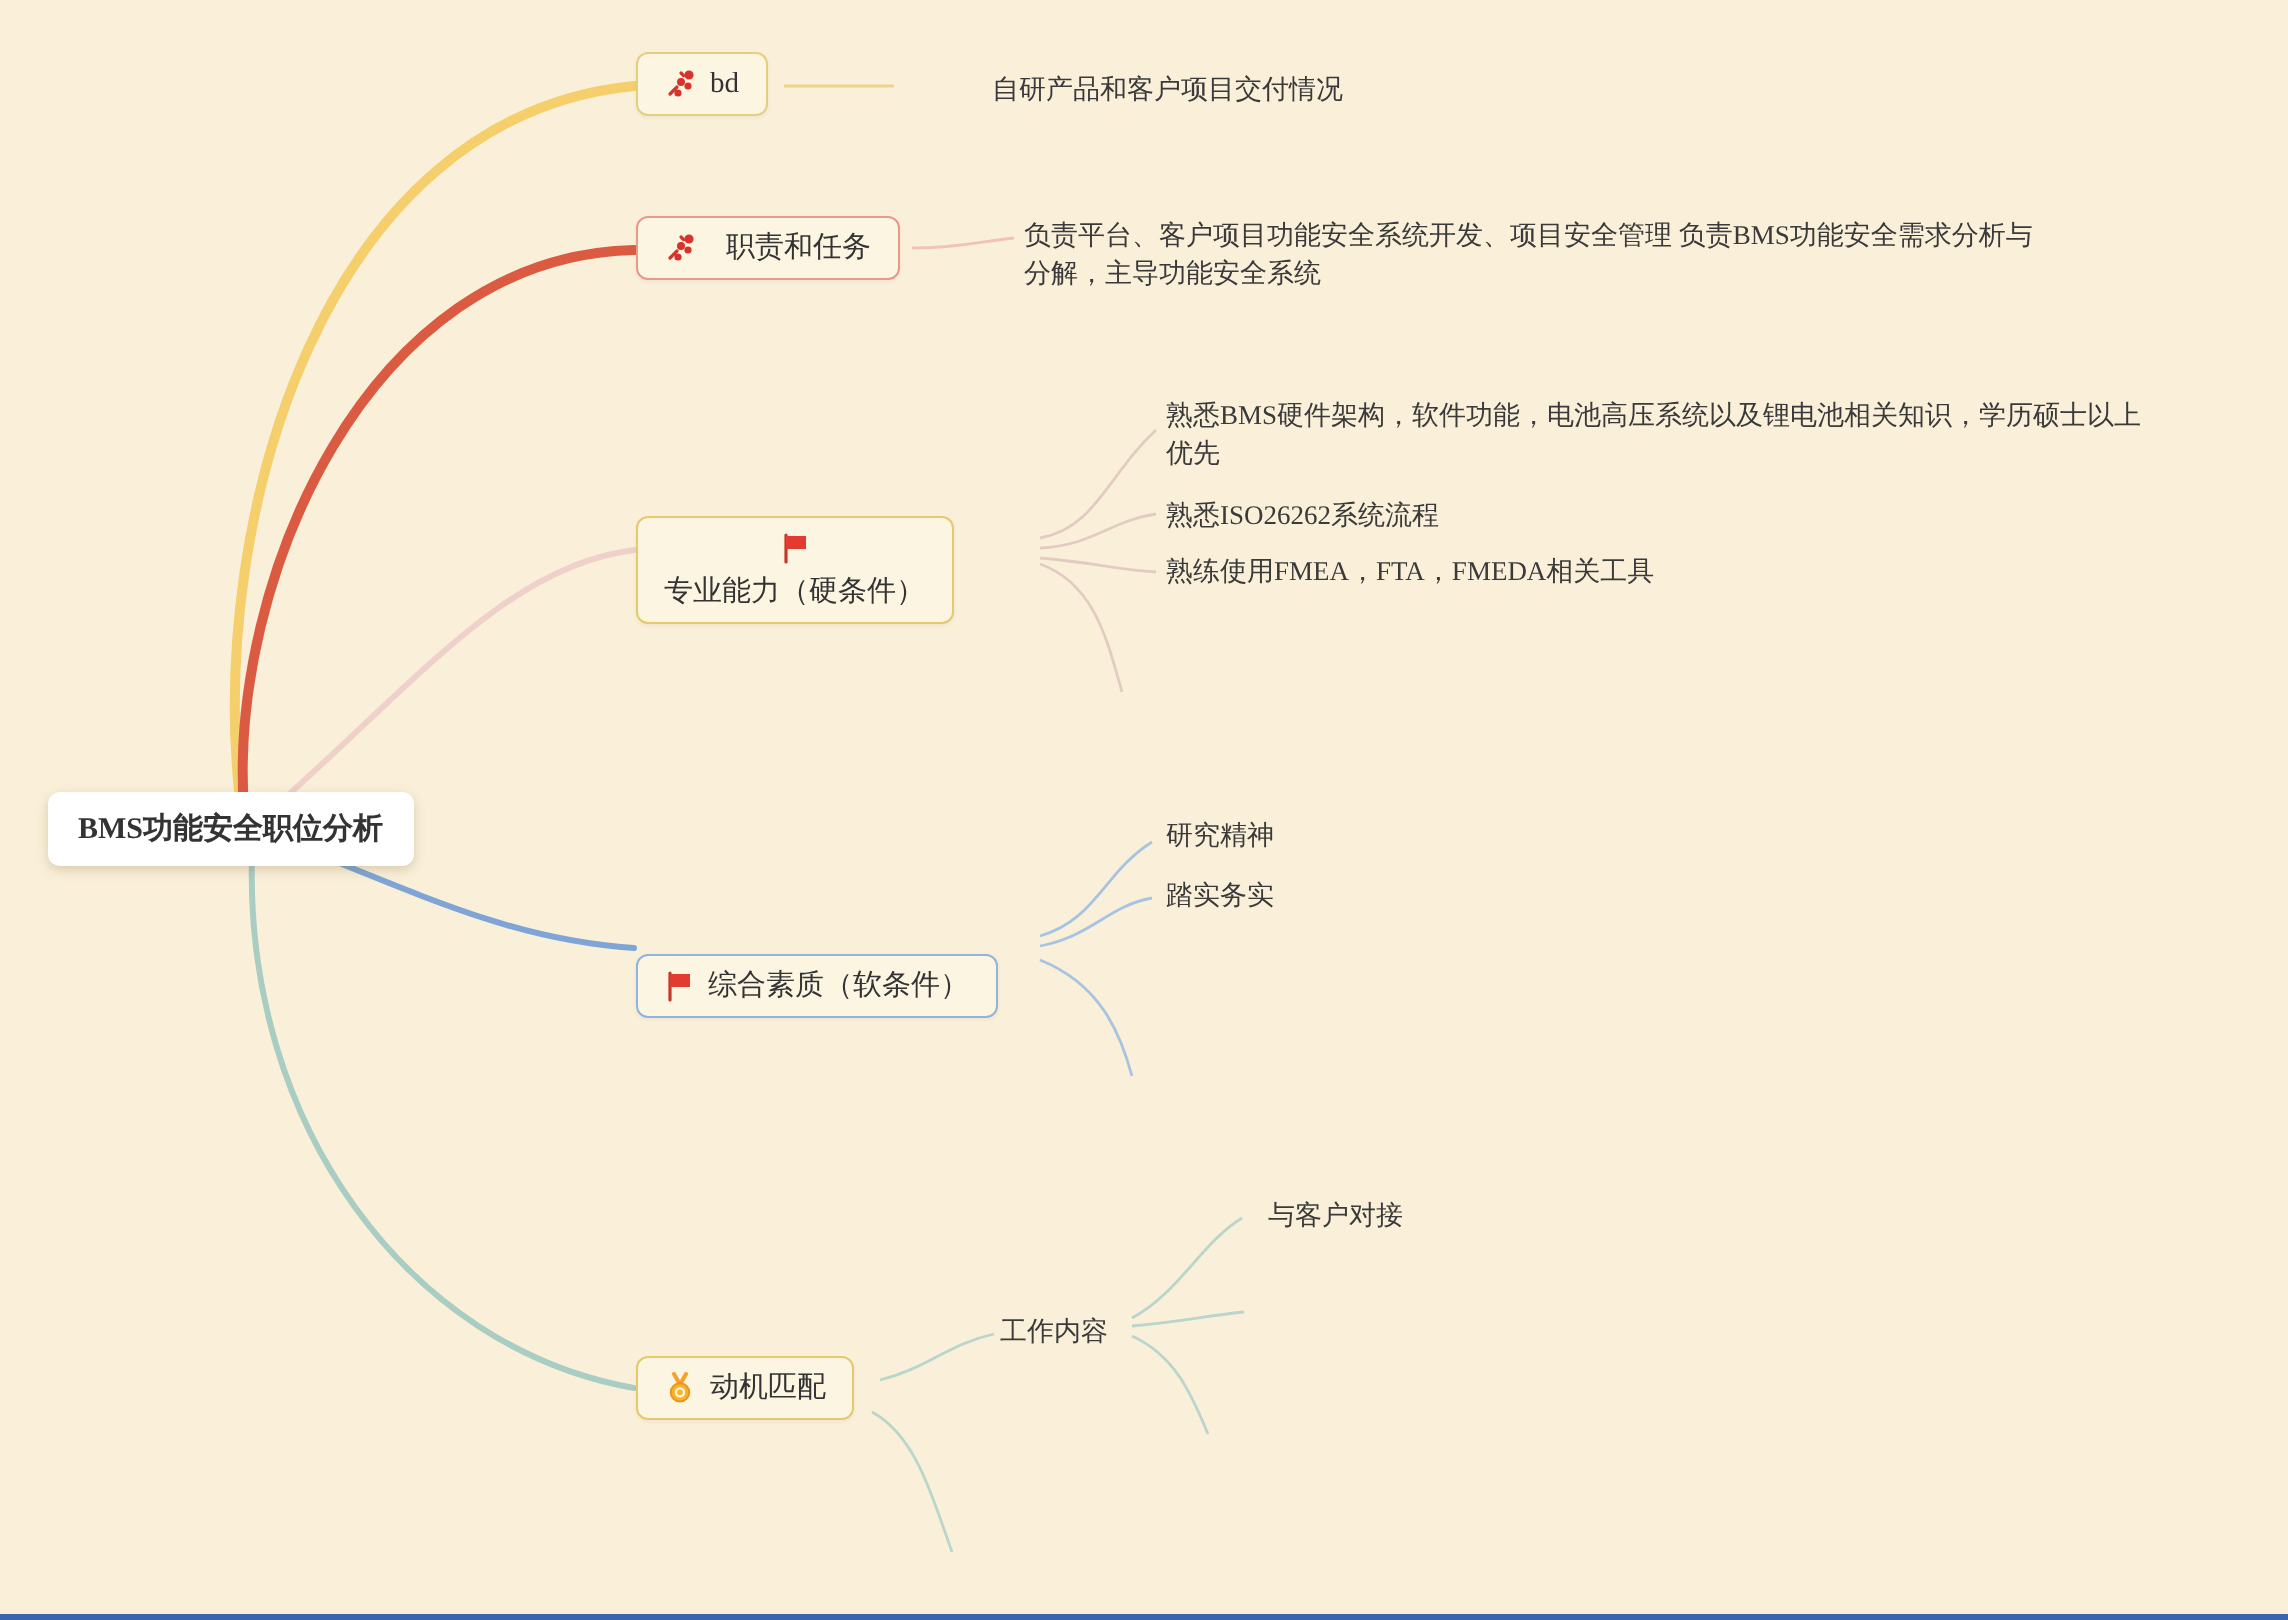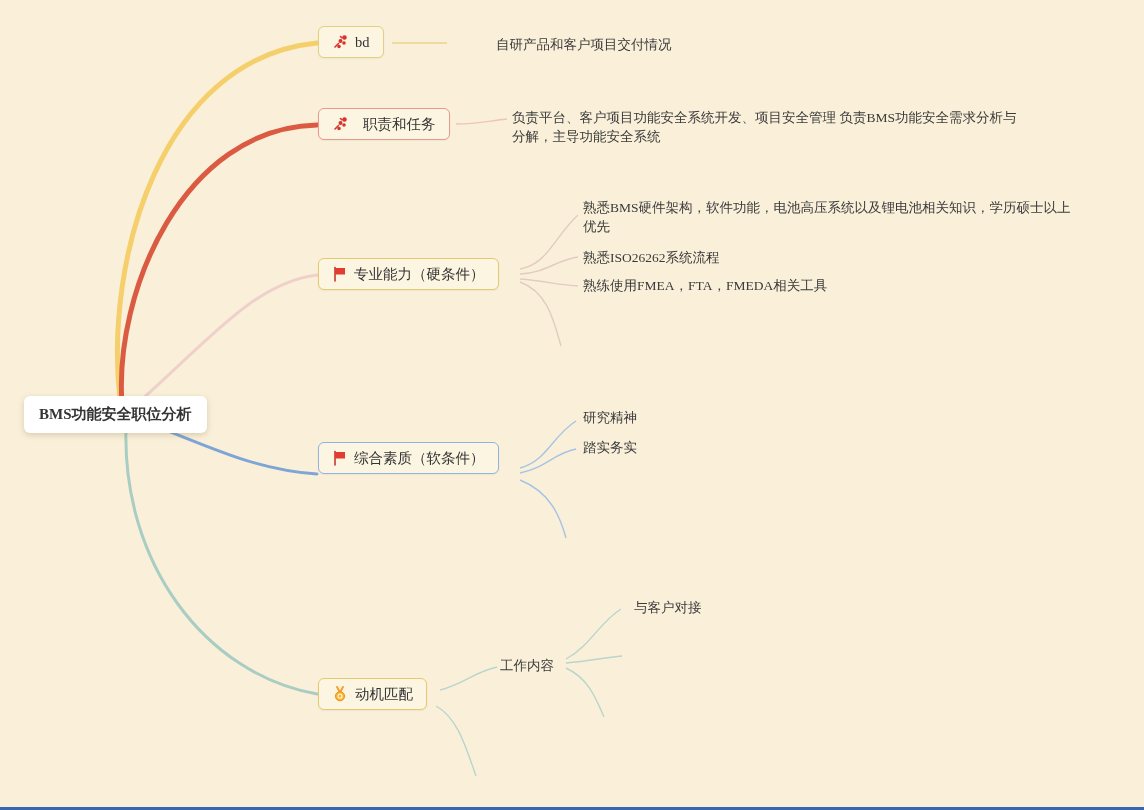--- a/index.html
+++ b/index.html
@@ -115,34 +115,34 @@
           <circle cx="12" cy="9" r="1"></circle>
           <circle cx="7" cy="12.5" r="1"></circle>
           <path d="M8.5 2.5 L9.8 3.8" fill="none"></path>
         </g>
       </svg>
     </span>
     <span>职责和任务</span>
   </div>
   <div class="leaf" style="left:512px;top:108px;width:516px;">负责平台、客户项目功能安全系统开发、项目安全管理 负责BMS功能安全需求分析与分解，主导功能安全系统</div>
 
-  <div class="node b-gold" style="left:318px;top:258px;">
+  <div class="node b-gold" style="left:318px;top:258px;flex-direction:column;">
     <span class="icon">
       <svg width="15" height="16" viewBox="0 0 15 16">
         <path d="M3 1.5 L3 15" stroke="#C9372C" stroke-width="1.6" stroke-linecap="round" fill="none"></path>
         <path d="M3 2 H13 V8.5 H3 Z" fill="#E13C2F"></path>
       </svg>
     </span>
     <span>专业能力（硬条件）</span>
   </div>
   <div class="leaf" style="left:583px;top:198px;width:500px;">熟悉BMS硬件架构，软件功能，电池高压系统以及锂电池相关知识，学历硕士以上优先</div>
   <div class="leaf" style="left:583px;top:248px;">熟悉ISO26262系统流程</div>
   <div class="leaf" style="left:583px;top:276px;">熟练使用FMEA，FTA，FMEDA相关工具</div>
 
-  <div class="node b-blue" style="left:318px;top:442px;">
+  <div class="node b-blue" style="left:318px;top:477px;">
     <span class="icon">
       <svg width="15" height="16" viewBox="0 0 15 16">
         <path d="M3 1.5 L3 15" stroke="#C9372C" stroke-width="1.6" stroke-linecap="round" fill="none"></path>
         <path d="M3 2 H13 V8.5 H3 Z" fill="#E13C2F"></path>
       </svg>
     </span>
     <span>综合素质（软条件）</span>
   </div>
   <div class="leaf" style="left:583px;top:408px;">研究精神</div>
   <div class="leaf" style="left:583px;top:438px;">踏实务实</div>

